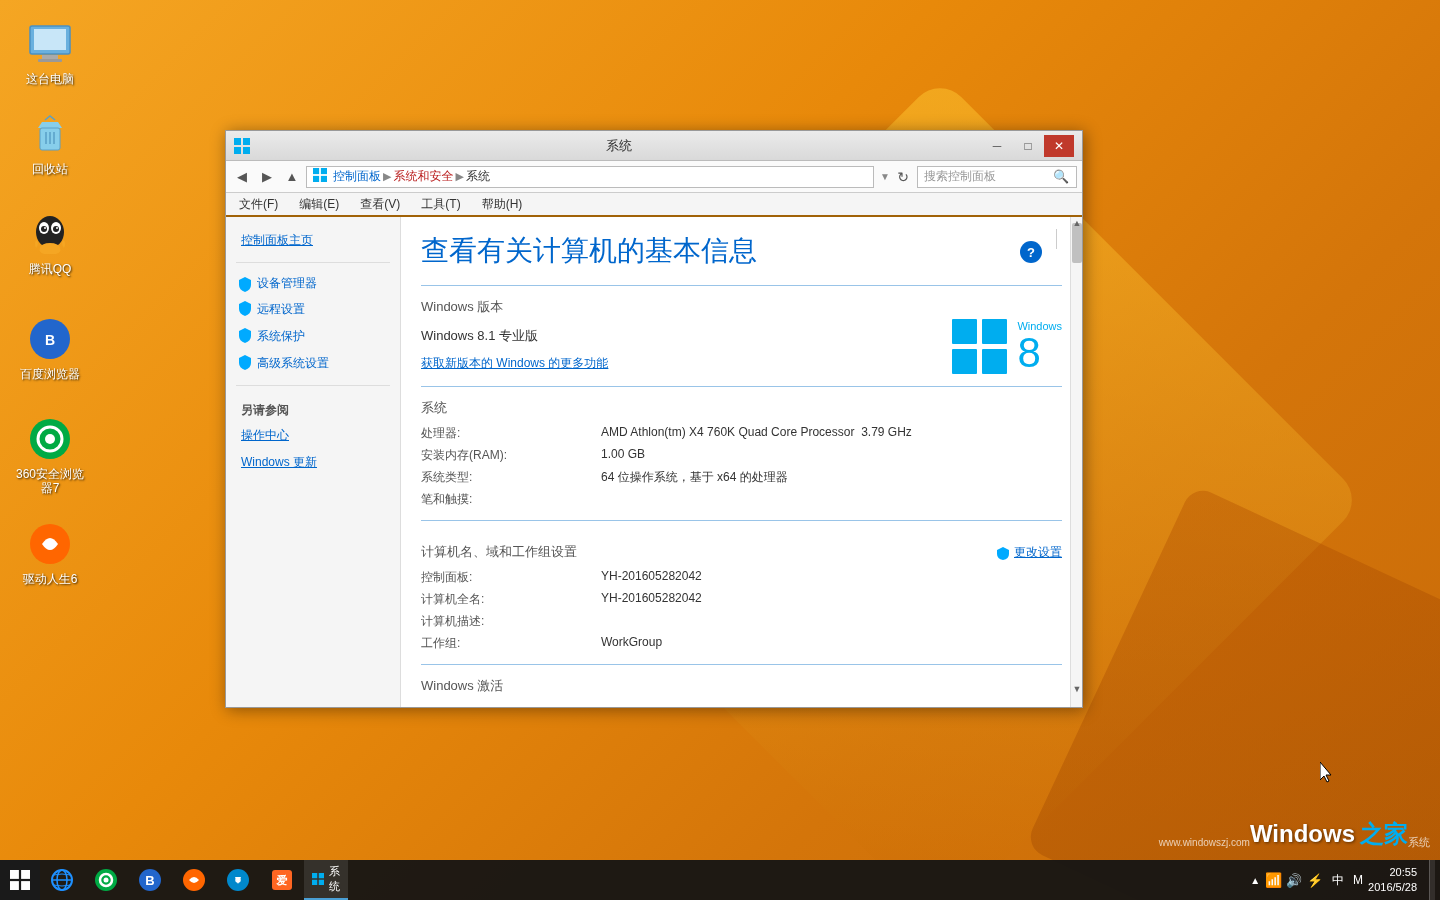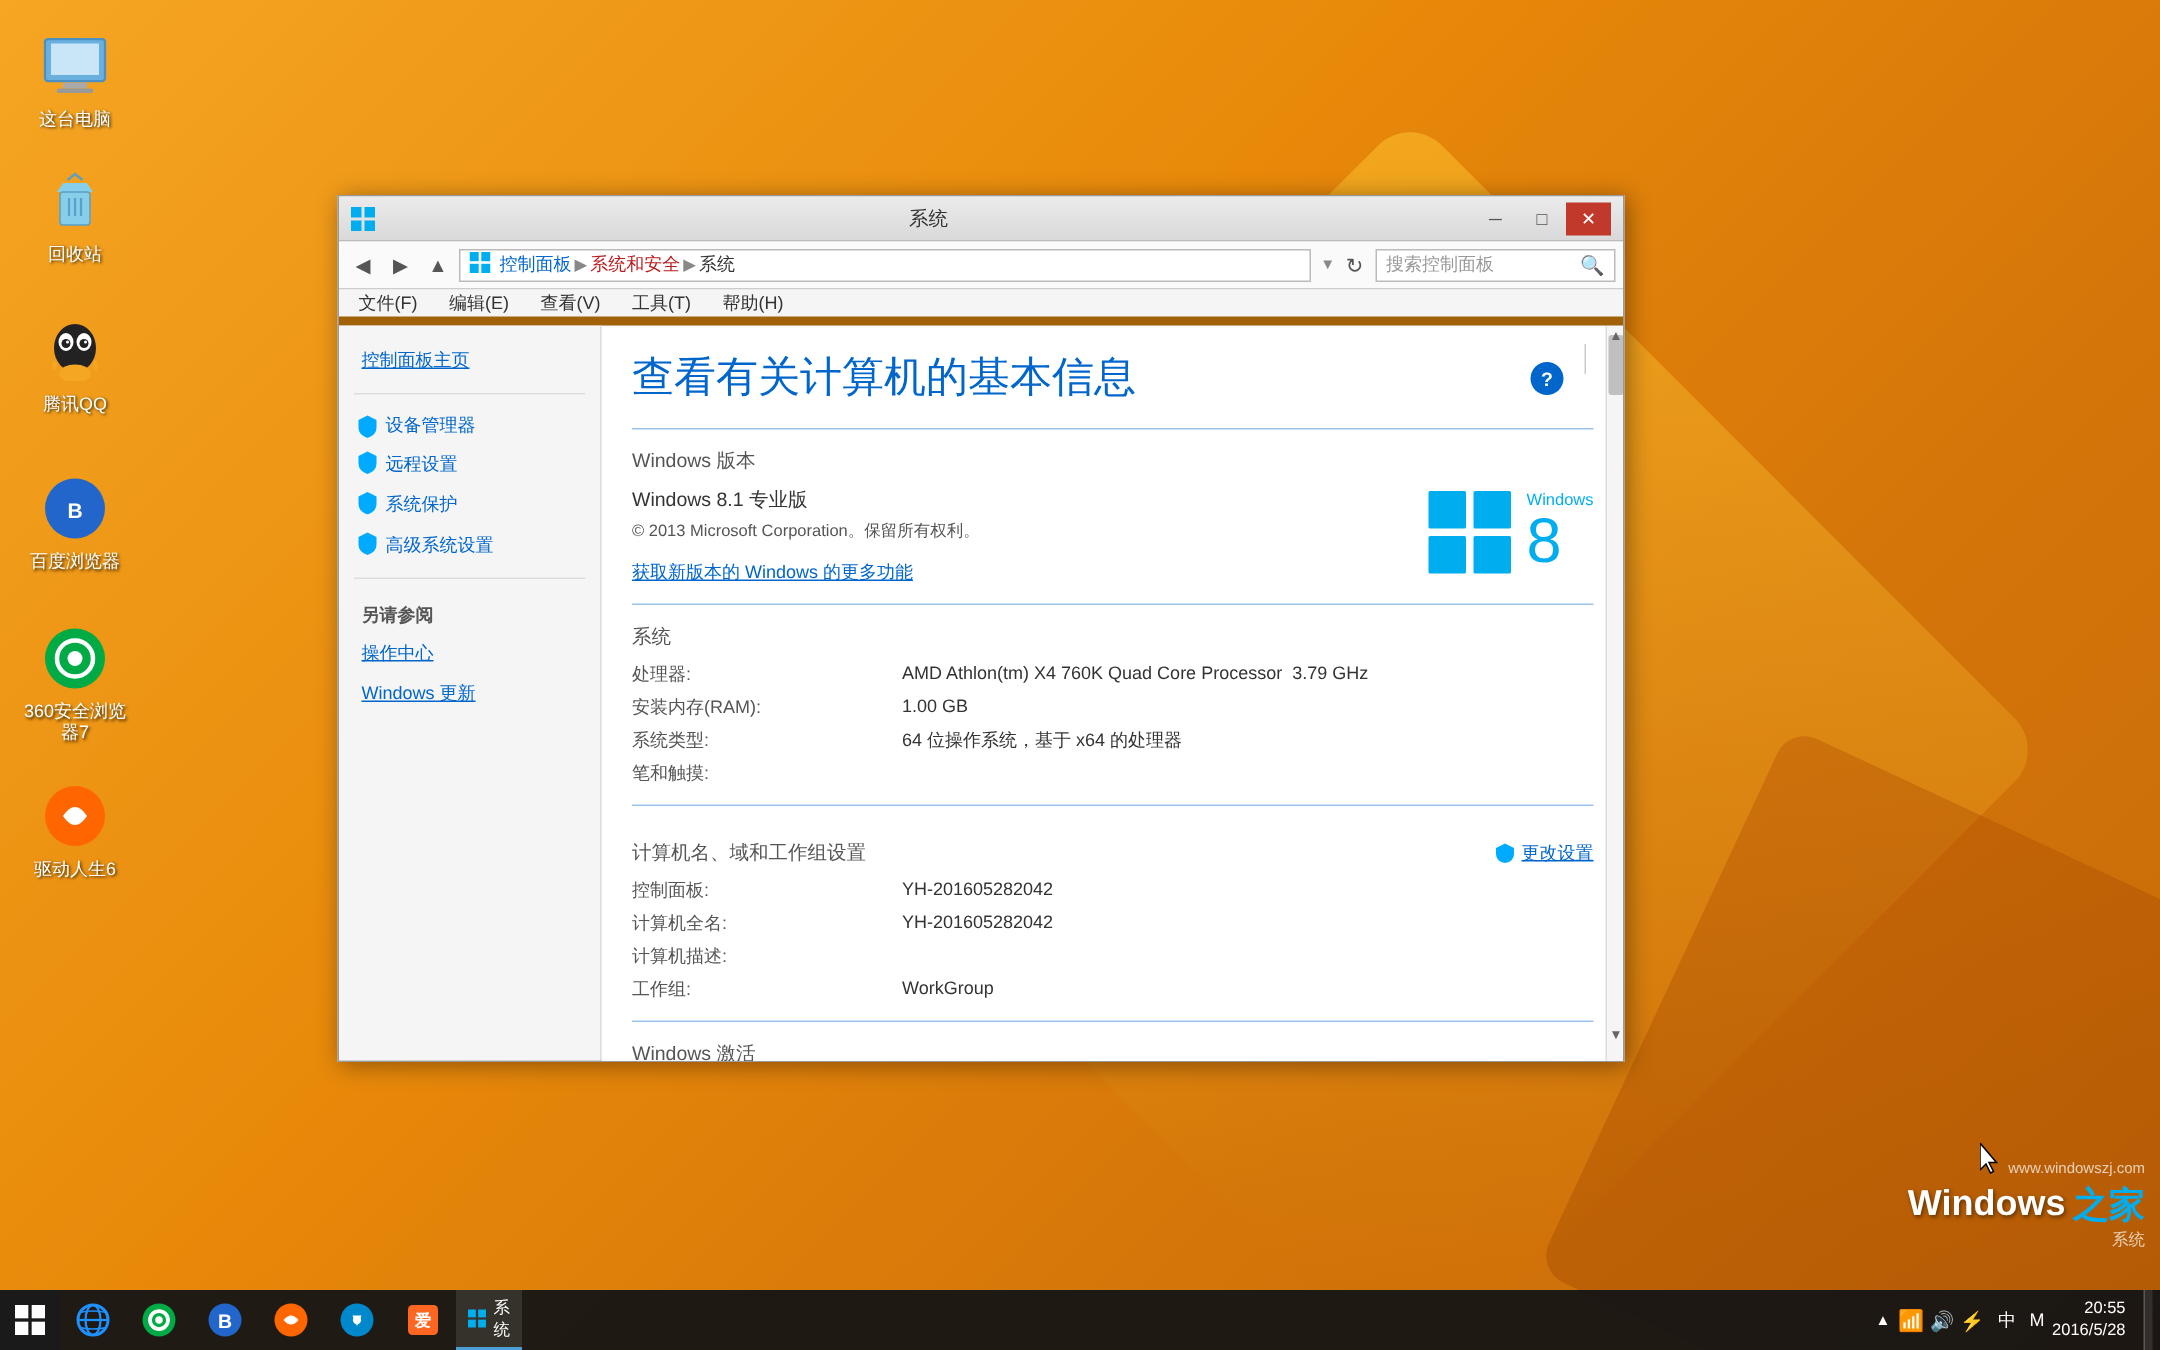--- a/index.html
+++ b/index.html
@@ -275,21 +275,21 @@
       padding: 0 6px;
       font-size: 12px;
       color: #999;
       gap: 4px;
     }
 
     
     .window-menubar {
       height: 24px;
       background: #f5f5f5;
-      border-bottom: 6px solid #a16207;
+      border-bottom: 2px solid #a16207;
       display: flex;
       align-items: center;
       padding: 0 5px;
       gap: 5px;
     }
     .menu-item {
       padding: 2px 8px;
       font-size: 12px;
       color: #333;
       cursor: pointer;
@@ -406,24 +406,24 @@
     .link-text {
       color: #0066cc;
       cursor: pointer;
       font-size: 12px;
       text-decoration: underline;
     }
 
     
     .windows-home-watermark {
       position: absolute;
-      bottom: 66px;
+      bottom: 50px;
       right: 10px;
       display: flex;
-      flex-direction: column;
+      flex-direction: row;
       align-items: flex-end;
       z-index: 50;
       margin-left: 44px;
     }
     .watermark-url {
       font-size: 10px;
       color: rgba(255,255,255,0.7);
       margin-bottom: 2px;
     }
 
@@ -623,21 +623,20 @@
 
         <h1 class="page-title">查看有关计算机的基本信息</h1>
 
         <div class="section-divider"></div>
         <div style="margin-bottom:12px">
           <div class="section-header">Windows 版本</div>
 
           <div style="display:flex;justify-content:space-between;align-items:center">
             <div style="flex:1">
               <div style="font-size:13px;color:#333;margin-bottom:4px">Windows 8.1 专业版</div>
-              <div class="copyright-text">© 2013 Microsoft Corporation。保留所有权利。</div>
               <div style="margin-top:8px">
                 <span class="link-text">获取新版本的 Windows 的更多功能</span>
               </div>
             </div>
 
             <div style="display:flex;align-items:center;gap:10px;margin-left:20px;margin-top:-5px">
               <div style="display:grid;grid-template-columns:1fr 1fr;gap:5px;width:55px;height:55px">
                 <div style="background:#00adef;border-radius:1px"></div>
                 <div style="background:#00adef;border-radius:1px"></div>
                 <div style="background:#00adef;border-radius:1px"></div>

